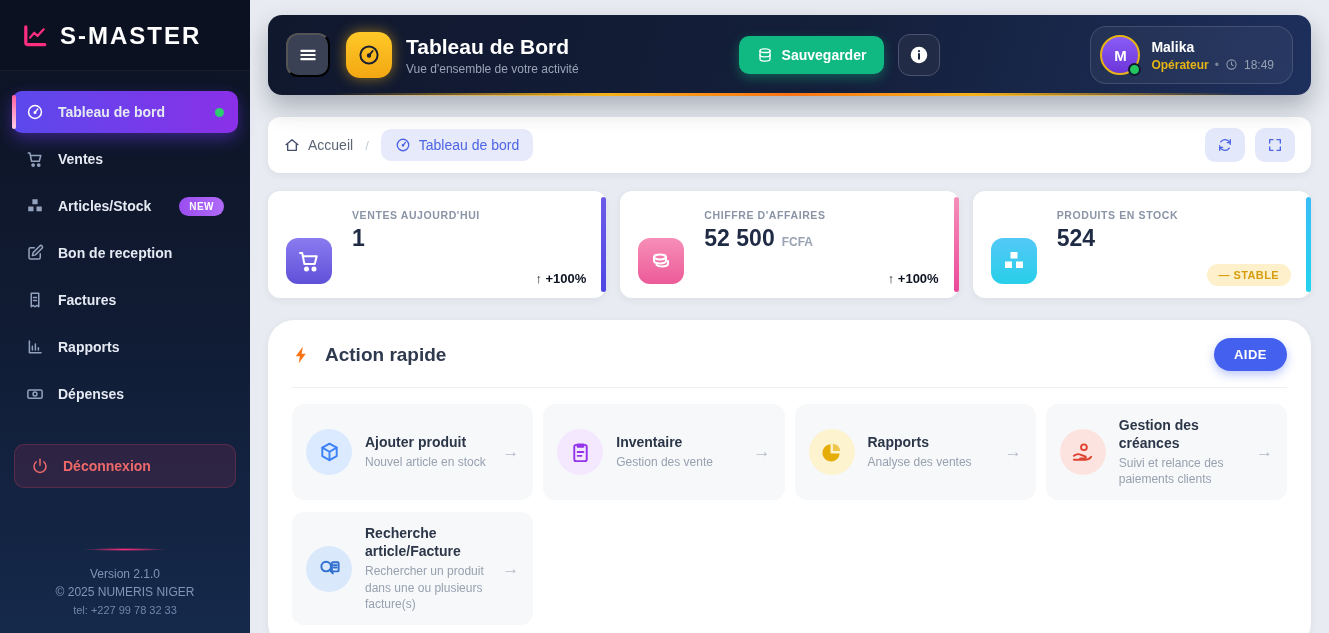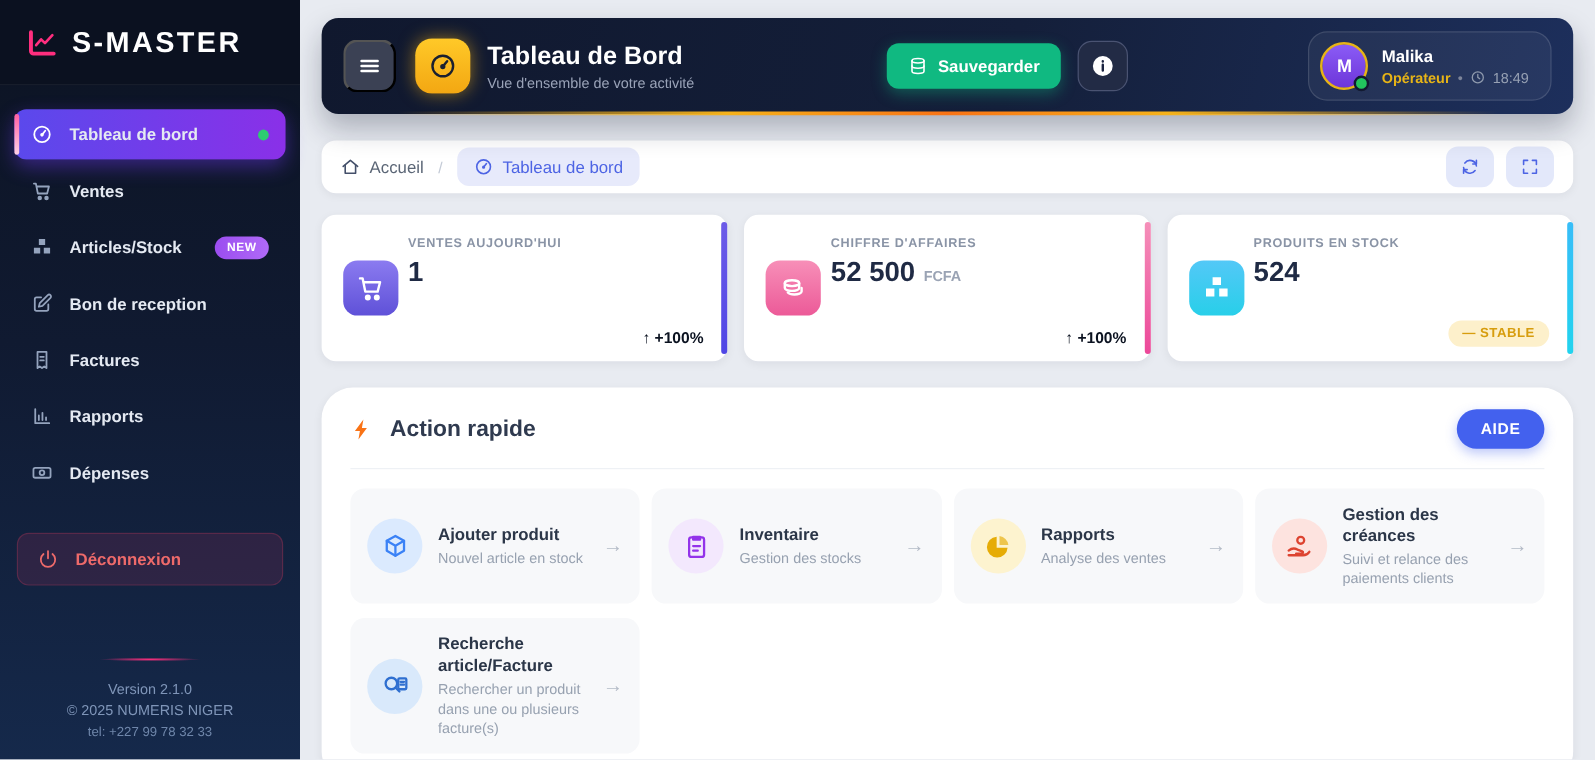--- a/index.html
+++ b/index.html
@@ -69,37 +69,37 @@
   .status-dot { position:absolute; right:-3px; bottom:-3px; width:13px; height:13px; border-radius:50%;
     background:#22c55e; border:2px solid #121a31; }
   .user-name { color:#fff; font-size:14px; font-weight:bold; }
   .user-meta { display:flex; align-items:center; gap:6px; margin-top:3px; }
   .user-role { color:#e7b416; font-size:12px; font-weight:bold; }
   .meta-sep { color:#7c8499; font-size:12px; }
   .clock-ic { width:13px; height:13px; color:#8e99ad; }
   .user-time { color:#97a1b4; font-size:12px; }
 
   
-  .crumb-bar { margin:22px 18px 0 18px; height:44px; background:#fff; border-radius:12px;
+  .crumb-bar { margin:22px 18px 0 18px; height:56px; background:#fff; border-radius:12px;
     display:flex; align-items:center; padding:0 16px; box-shadow:0 2px 8px rgba(15,23,42,.06); }
   .crumb-home { display:flex; align-items:center; gap:8px; color:#5b6676; font-size:14px; cursor:pointer; }
   .crumb-home svg { width:16px; height:16px; color:#44506a; }
   .crumb-sep { color:#c3cad6; margin:0 12px; font-size:13px; }
   .crumb-pill { display:flex; align-items:center; gap:8px; background:#e7eafb; border-radius:10px;
     padding:8px 14px; color:#4d64e4; font-size:14px; font-weight:500; cursor:pointer; }
   .crumb-pill svg { width:16px; height:16px; }
   .crumb-actions { margin-left:auto; display:flex; gap:10px; }
   .crumb-btn { width:40px; height:34px; border-radius:10px; background:#e3e8fa; border:none; color:#4d64e4;
     display:flex; align-items:center; justify-content:center; cursor:pointer; }
   .crumb-btn svg { width:16px; height:16px; }
 
   
   .stats-row { margin:18px 18px 0 18px; display:grid; grid-template-columns:1fr 1fr 1fr; gap:14px; }
-  .stat-card { background:#fff; border-radius:12px; height:122px; padding:14px 18px; position:relative;
-    box-shadow:0 2px 8px rgba(15,23,42,.06); display:flex; align-items:center; gap:8px; }
+  .stat-card { background:#fff; border-radius:12px; height:107px; padding:14px 18px; position:relative;
+    box-shadow:0 2px 8px rgba(15,23,42,.06); display:flex; align-items:flex-end; gap:20px; }
   .stat-card::after { content:""; position:absolute; right:0; top:6px; bottom:6px; width:5px; border-radius:4px; }
   .stat-card.c1::after { background:linear-gradient(180deg,#6d5ce8,#4f46e5); }
   .stat-card.c2::after { background:linear-gradient(180deg,#f58fb9,#ec4899); }
   .stat-card.c3::after { background:linear-gradient(180deg,#38bdf8,#22d3ee); }
   .stat-icon { width:46px; height:46px; border-radius:12px; display:flex; align-items:center; justify-content:center; color:#fff; }
   .stat-icon svg { width:24px; height:24px; }
   .stat-icon.i1 { background:linear-gradient(180deg,#8b7bf0,#5f51d8); }
   .stat-icon.i2 { background:linear-gradient(180deg,#f78fb8,#ec5a98); }
   .stat-icon.i3 { background:linear-gradient(180deg,#53c8f7,#28cfe9); }
   .stat-body { align-self:flex-start; margin-top:4px; }
@@ -393,21 +393,21 @@
         <div class="qa-tile">
           <div class="qa-ic p">
             <svg class="line" viewBox="0 0 24 24">
               <rect x="5.5" y="4" width="13" height="17" rx="2"></rect>
                 <path d="M9 3.5h6V6H9z" fill="currentColor"></path>
               <path d="M9 11.5h6M9 15.5h4"></path>
             </svg>
           </div>
           <div class="qa-text">
             <div class="qa-t">Inventaire</div>
-            <div class="qa-d">Gestion des stocks</div>
+            <div class="qa-d">Gestion des vente</div>
           </div>
           <span class="qa-arrow"></span>
         </div>
 
         <div class="qa-tile">
           <div class="qa-ic y">
             <svg viewBox="0 0 24 24" fill="currentColor">
               <path d="M11 13V3.5A9 9 0 1 0 20.5 13z"></path>
               <path d="M13.5 2.8A9 9 0 0 1 21.2 10.5H13.5z" opacity=".65"></path>
             </svg>

